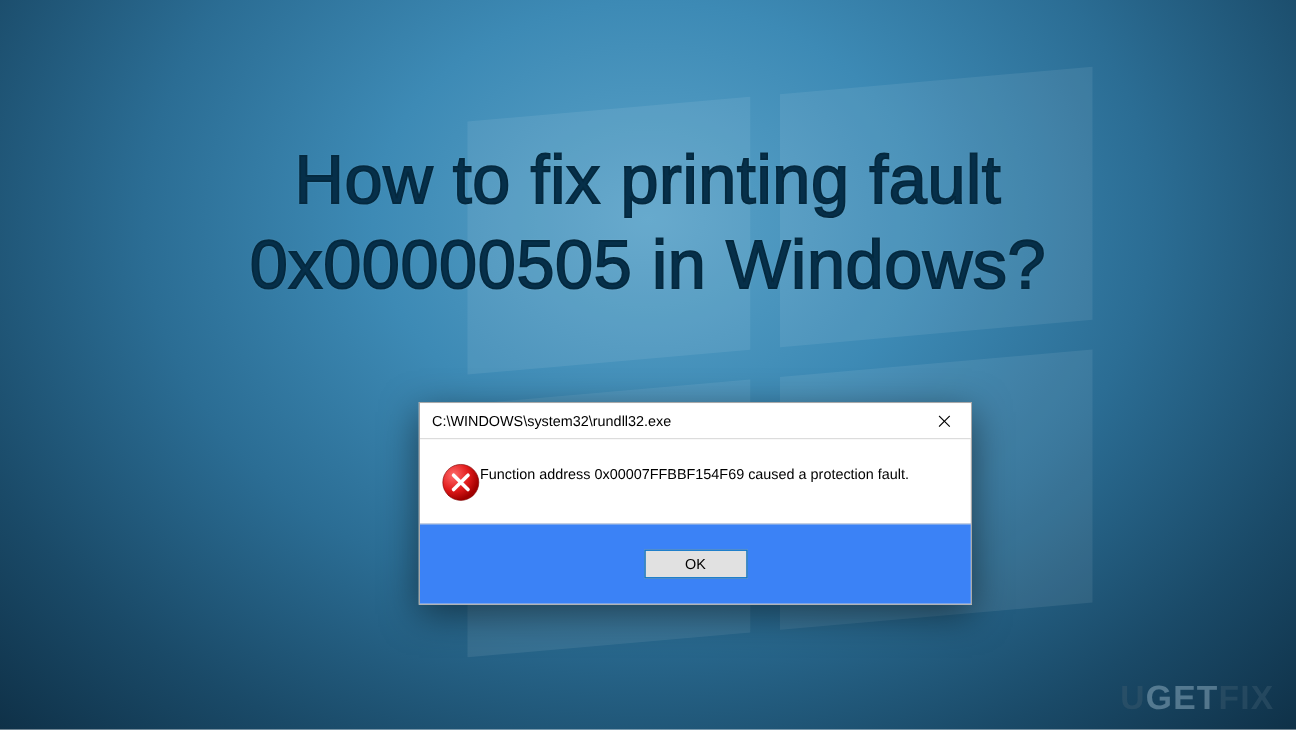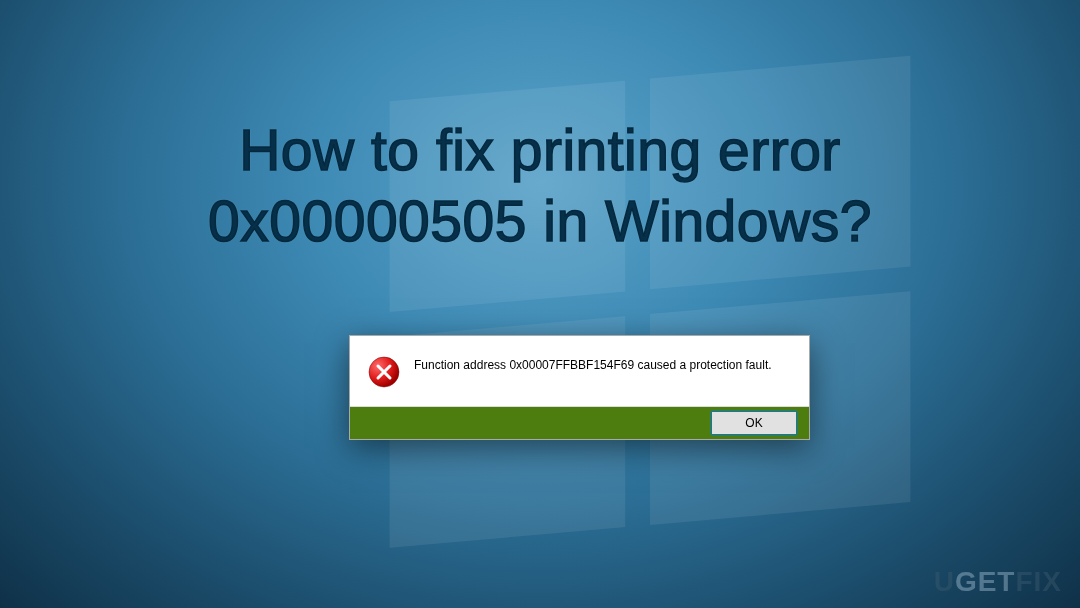--- a/index.html
+++ b/index.html
@@ -79,32 +79,31 @@
       height: 30px;
       display: flex;
       align-items: center;
       justify-content: center;
       cursor: pointer;
     }
     .dlg-close svg { width: 10px; height: 10px; }
     .dlg-body {
       display: flex;
       padding: 20px 16px 18px 18px;
-      gap: 14px;
       align-items: flex-start;
     }
     .err-icon { flex-shrink: 0; width: 32px; height: 32px; }
     .dlg-text { font-size: 12px; line-height: 1.5; color: #000; }
     .dlg-text div { white-space: pre-wrap; }
     .dlg-footer {
-      background: #4d7c0f;
+      background: #3b82f6;
       border-top: 1px solid #dcdcdc;
-      padding: 4px 12px;
+      padding: 21px 12px;
       display: flex;
-      justify-content: flex-end;
+      justify-content: center;
     }
     .dlg-btn {
       min-width: 86px;
       height: 24px;
       border: 1px solid #888;
       background: #e1e1e1;
       font-size: 12px;
       font-family: inherit;
       cursor: pointer;
       outline: 1px solid #0078d7;
@@ -119,25 +118,34 @@
     <g transform="skewY(-5)">
       <rect class="win-pane" x="8" y="18" width="38" height="34"></rect>
       <rect class="win-pane" x="50" y="18" width="42" height="34"></rect>
       <rect class="win-pane" x="8" y="56" width="38" height="34"></rect>
       <rect class="win-pane" x="50" y="56" width="42" height="34"></rect>
     </g>
   </svg>
 </div>
 
 <div class="headline">
-  <span>How to fix printing error</span><br>
+  <span>How to fix printing fault</span><br>
   <span>0x00000505 in Windows?</span>
 </div>
 
 <div class="dialog">
+  <div class="dlg-titlebar">
+    <span class="dlg-title">C:\WINDOWS\system32\rundll32.exe</span>
+    <div class="dlg-close">
+      <svg viewBox="0 0 10 10">
+        <line x1="0.5" y1="0.5" x2="9.5" y2="9.5" stroke="#000" stroke-width="1"></line>
+        <line x1="9.5" y1="0.5" x2="0.5" y2="9.5" stroke="#000" stroke-width="1"></line>
+      </svg>
+    </div>
+  </div>
   <div class="dlg-body">
     <svg class="err-icon" viewBox="0 0 32 32">
       <defs>
         <radialGradient id="rg" cx="30%" cy="30%" r="70%">
           <stop offset="0%" stop-color="#ff6b6b"></stop>
           <stop offset="60%" stop-color="#e11b1b"></stop>
           <stop offset="100%" stop-color="#a10000"></stop>
         </radialGradient>
       </defs>
       <circle cx="16" cy="16" r="15" fill="url(#rg)" stroke="#7a0000" stroke-width="0.5"></circle>

